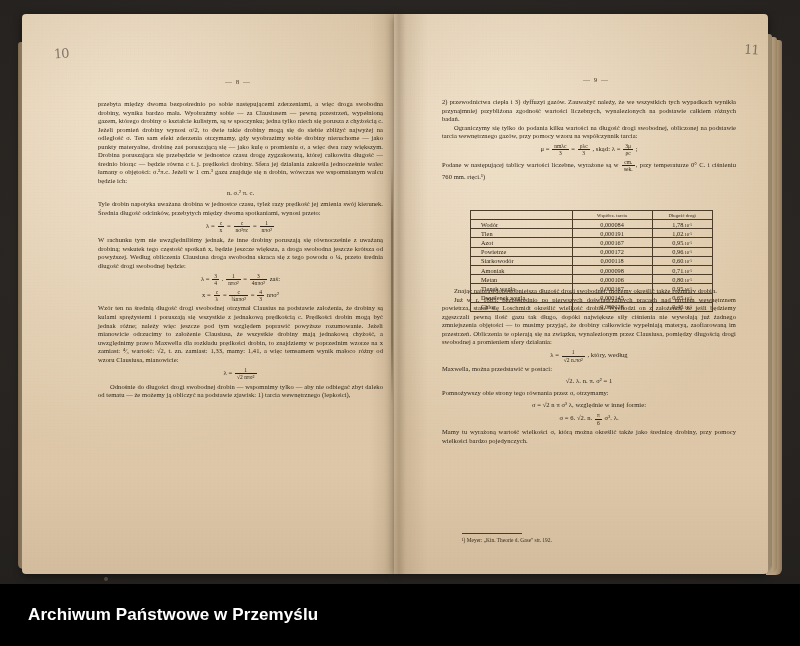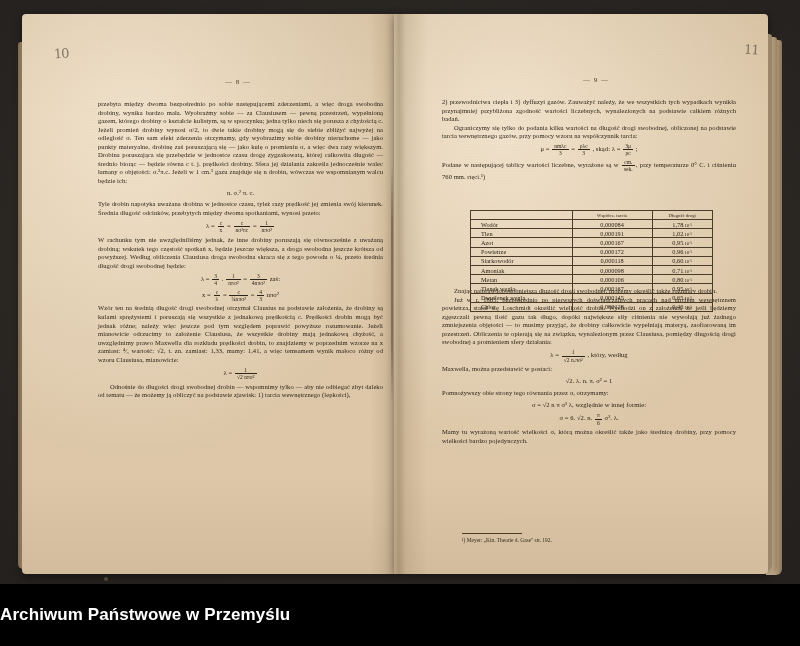--- a/index.html
+++ b/index.html
@@ -209,21 +209,21 @@
     width: 800px; height: 62px;
     background: #000000;
     display: flex;
     align-items: center;
   }
   #caption-text {
     color: #ffffff;
     font-family: "Liberation Sans", sans-serif;
     font-size: 17px;
     font-weight: bold;
-    padding-left: 0;
+    padding-left: 28px;
     letter-spacing: .1px;
   }
 </style>
 </head>
 <body>
 
 <div id="viewport">
 
   <div id="backdrop"></div>
 

